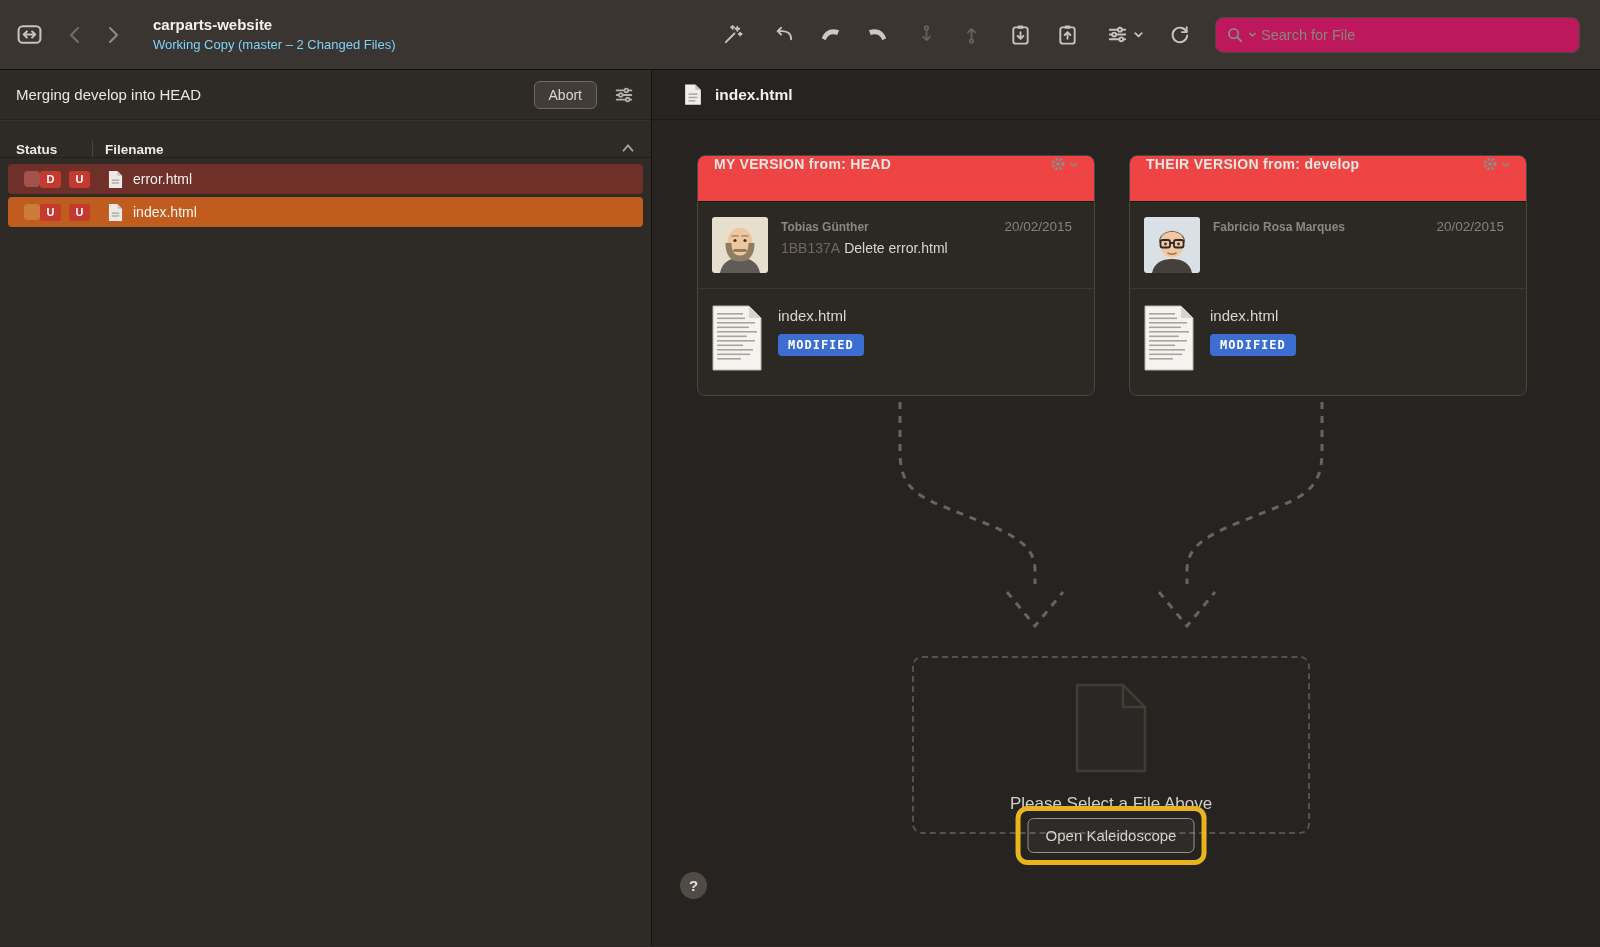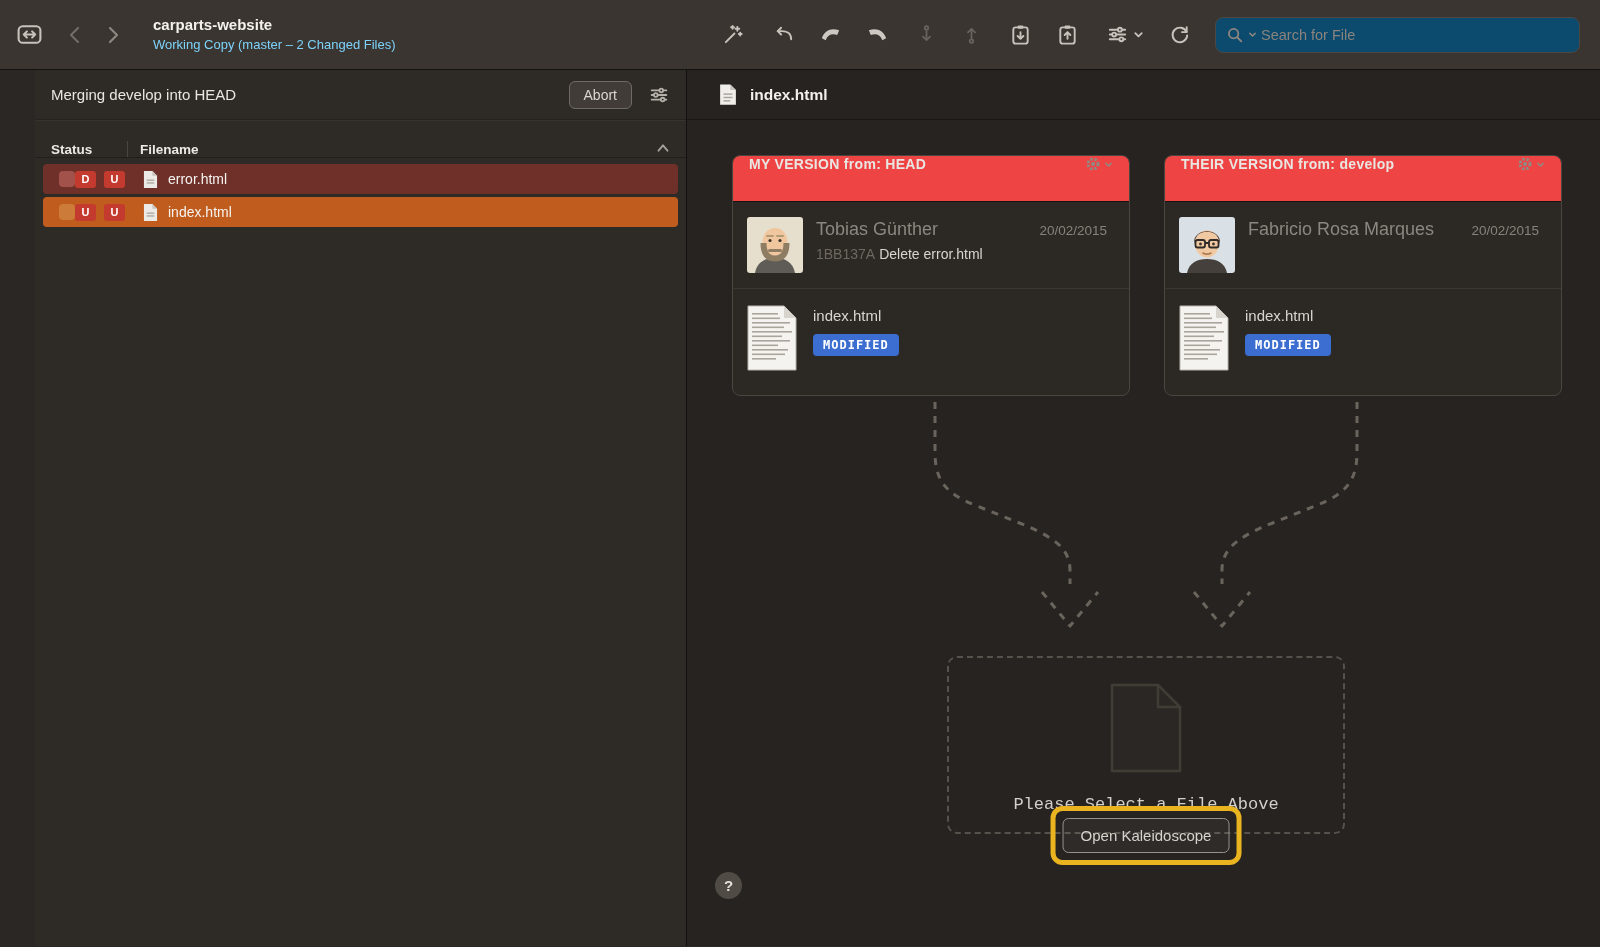--- a/index.html
+++ b/index.html
@@ -20,31 +20,31 @@
   .ticon { stroke:#c7c2bb; fill:none; stroke-width:2; stroke-linecap:round; stroke-linejoin:round; }
   .dim { opacity:.32; }
   .nav-chevs { display:flex; gap:18px; margin-left:22px; }
   .title-block { margin-left:30px; line-height:1.25; }
   .repo-title { font-size:15px; font-weight:bold; color:#f4f1ee; }
   .repo-subtitle { font-size:13px; color:#7dd3fc; margin-top:3px; }
   .t-spacer { flex:1; }
   .tool-group { display:flex; align-items:center; gap:24px; margin-right:27px; }
   .filter-cluster { display:flex; align-items:center; gap:4px; }
   .search-field {
-    width:365px; height:36px; background:#0c4a6e; border:1px solid #4d4842; border-radius:8px;
+    width:365px; height:36px; background:#be185d; border:1px solid #4d4842; border-radius:8px;
     display:flex; align-items:center; padding:0 10px; gap:4px; margin-left:6px;
   }
   .search-field input {
     flex:1; background:transparent; border:none; outline:none;
     color:#d8d4cf; font-size:14.5px; font-family:"Liberation Sans", sans-serif;
   }
   .search-field input::placeholder { color:#8a847d; }
 
   
-  .panels { display:flex; height:876px;margin-left:35px; }
+  .panels { display:flex; height:876px; }
   .left-panel { width:652px; background:#2e2a26; border-right:1px solid #121010; display:flex; flex-direction:column; }
   .right-panel { flex:1; background:#272320; position:relative; }
 
   
   .merge-header {
     height:50px; display:flex; align-items:center; padding:0 16px;
     border-bottom:1px solid rgba(0,0,0,.18); flex-shrink:0;
   }
   .merge-title { font-size:15px; color:#e9e6e2; }
   .mh-spacer { flex:1; }
@@ -105,41 +105,41 @@
     height:46px; background:#ef4444; border-bottom:1px solid #161311;
     display:flex; align-items:flex-start; padding:0 16px;
   }
   .card-title { font-size:14px; font-weight:bold; color:#e9e6e2; letter-spacing:.3px; }
   .ch-spacer { flex:1; }
   .gear-btn { background:none; border:none; padding:0; display:flex; align-items:center; gap:3px; }
   .commit-section { display:flex; gap:13px; padding:15px 14px; border-bottom:1px solid #3c3732; }
   .avatar { width:56px; height:56px; border-radius:3px; overflow:hidden; flex-shrink:0; }
   .commit-meta { flex:1; min-width:0; padding-top:2px; }
   .commit-line1 { display:flex; align-items:baseline; }
-  .commit-author { font-size:18px; font-weight:normal; color:#8c8680; }
+  .commit-author { font-size:12px; font-weight:bold; color:#8c8680; }
   .commit-date { margin-left:auto; font-size:13.5px; color:#88827b; padding-right:8px; }
   .commit-line2 { margin-top:5px; font-size:14px; line-height:1.4; max-width:218px; }
   .commit-hash { color:#6e6861; margin-right:4px; }
   .commit-msg { color:#d9d5d0; }
   .file-section { display:flex; gap:16px; padding:16px 14px 20px; }
   .thumb { flex-shrink:0; }
   .fs-meta { padding-top:2px; }
   .fs-name { font-size:15px; color:#d8d4cf; }
   .modified-badge {
     display:inline-block; margin-top:10px; background:#3c6ed2; color:#fff; border-radius:4px;
     font-family:"DejaVu Sans Mono", monospace; font-size:12px; font-weight:bold;
     letter-spacing:1px; padding:4px 10px;
   }
 
   
   .merge-arrows { position:absolute; left:0; top:330px; pointer-events:none; }
   .dropzone {
     position:absolute; left:260px; top:586px; width:398px; height:178px;
     border:2px dashed #57514b; border-radius:10px;
-    display:flex; flex-direction:column; align-items:center;font-family:Liberation Mono, monospace;
+    display:flex; flex-direction:column; align-items:center;
   }
   .ghost-file { margin-top:24px; }
   .dropzone-text { margin-top:auto; margin-bottom:18px; font-size:17px; color:#d3cfca; }
 
   .kaleido-wrap {
     position:absolute; top:736px; left:459px; transform:translateX(-50%);
     border:5px solid #e9b41f; border-radius:12px; padding:7px; background:transparent;
   }
   .kaleido-btn {
     background:rgba(255,255,255,.04); border:1px solid #97918a; border-radius:6px;

